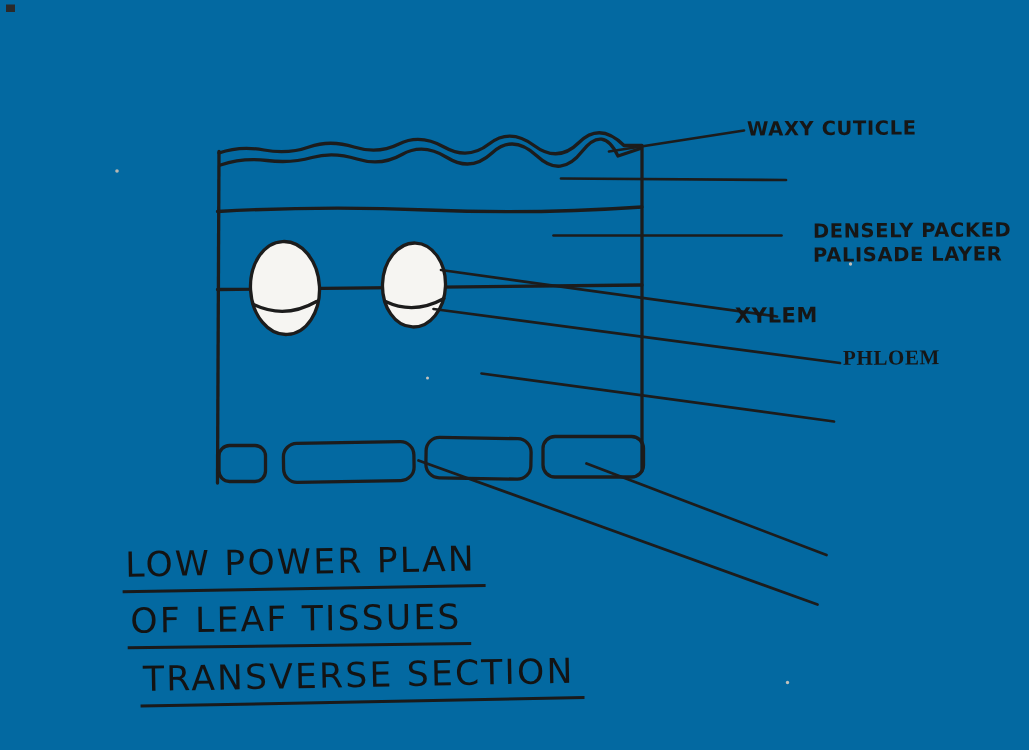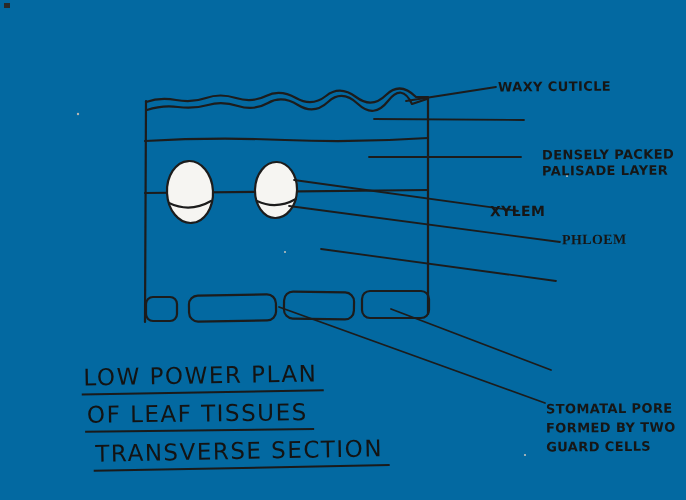--- a/index.html
+++ b/index.html
@@ -92,23 +92,20 @@
 
   <div class="label" style="left:495px; top:147px;margin-left:47px;">DENSELY PACKED
 PALISADE LAYER</div>
 
   <div class="label big" style="left:490px; top:203px;">XYLEM</div>
 
   <div class="label big" style="left:562px; top:232px;font-family:Liberation Serif, serif;">PHLOEM</div>
 
 
 
-  <div class="label" style="left:546px; top:399px; line-height:19px;">STOMATAL PORE
-FORMED BY TWO
-GUARD CELLS</div>
 
   <div class="title-block">
     <div class="title-line l1">LOW POWER PLAN</div>
     <div class="title-line l2">OF LEAF TISSUES</div>
     <div class="title-line l3">TRANSVERSE SECTION</div>
   </div>
 
 </div>
 
 </body></html>

